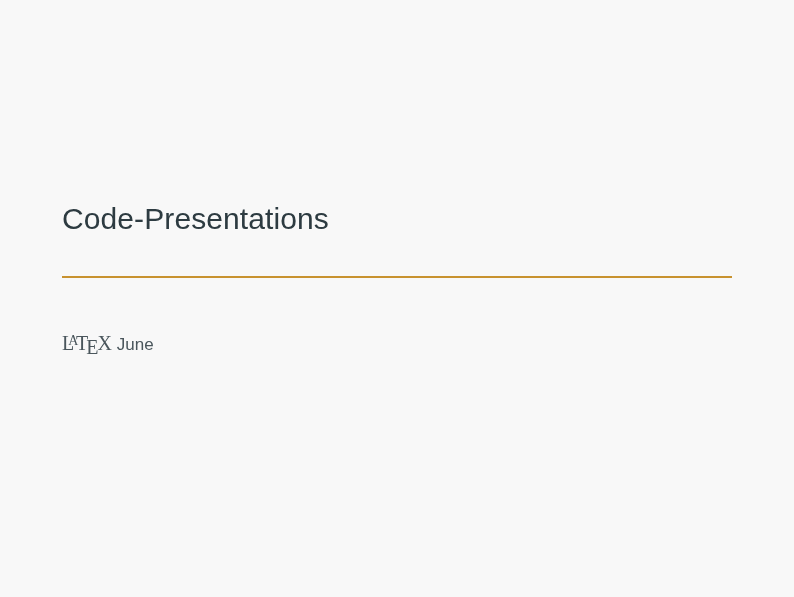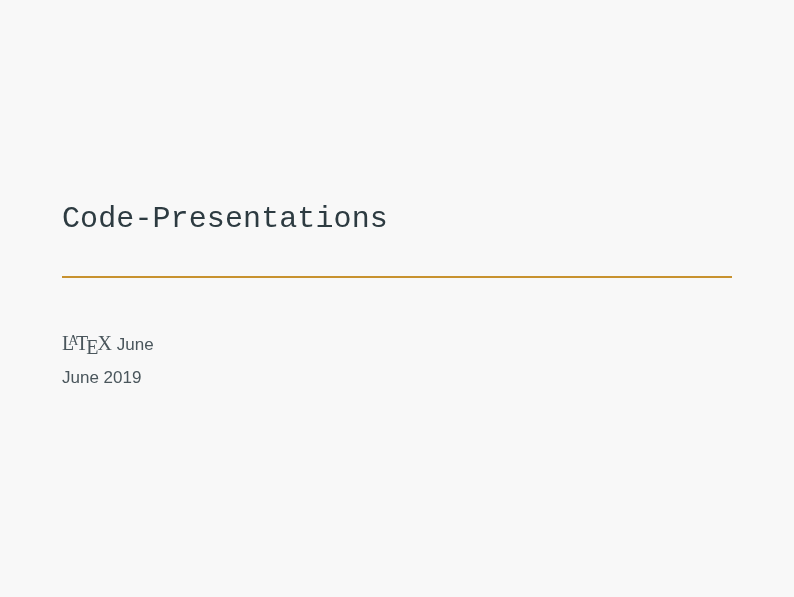--- a/index.html
+++ b/index.html
@@ -26,21 +26,21 @@
   
   #title-block {
     position: absolute;
     left: 62px;
     top: 199px;
     width: 670px;
   }
 
   #slide-title {
     margin: 0;
-    font-family: Liberation Mono, monospace;
+    font-family: Liberation Sans, sans-serif;
     font-size: 30px;
     font-weight: 400;
     line-height: 40px;
     letter-spacing: 0.1px;
     color: #2d3b41;
     white-space: nowrap;
   }
 
   
   #title-rule {
@@ -119,17 +119,16 @@
   </div>
 
   <div id="title-rule"></div>
 
   <div id="meta-block">
 
     <div class="meta-line">
       <span class="latex-logo"><span class="lx-l">L</span><span class="lx-a">A</span><span class="lx-t">T</span><span class="lx-e">E</span><span class="lx-x">X</span></span><span class="author-suffix"> June</span>
     </div>
 
-    <div class="meta-line">June 2019</div>
 
   </div>
 
 </div>
 
 </body></html>

